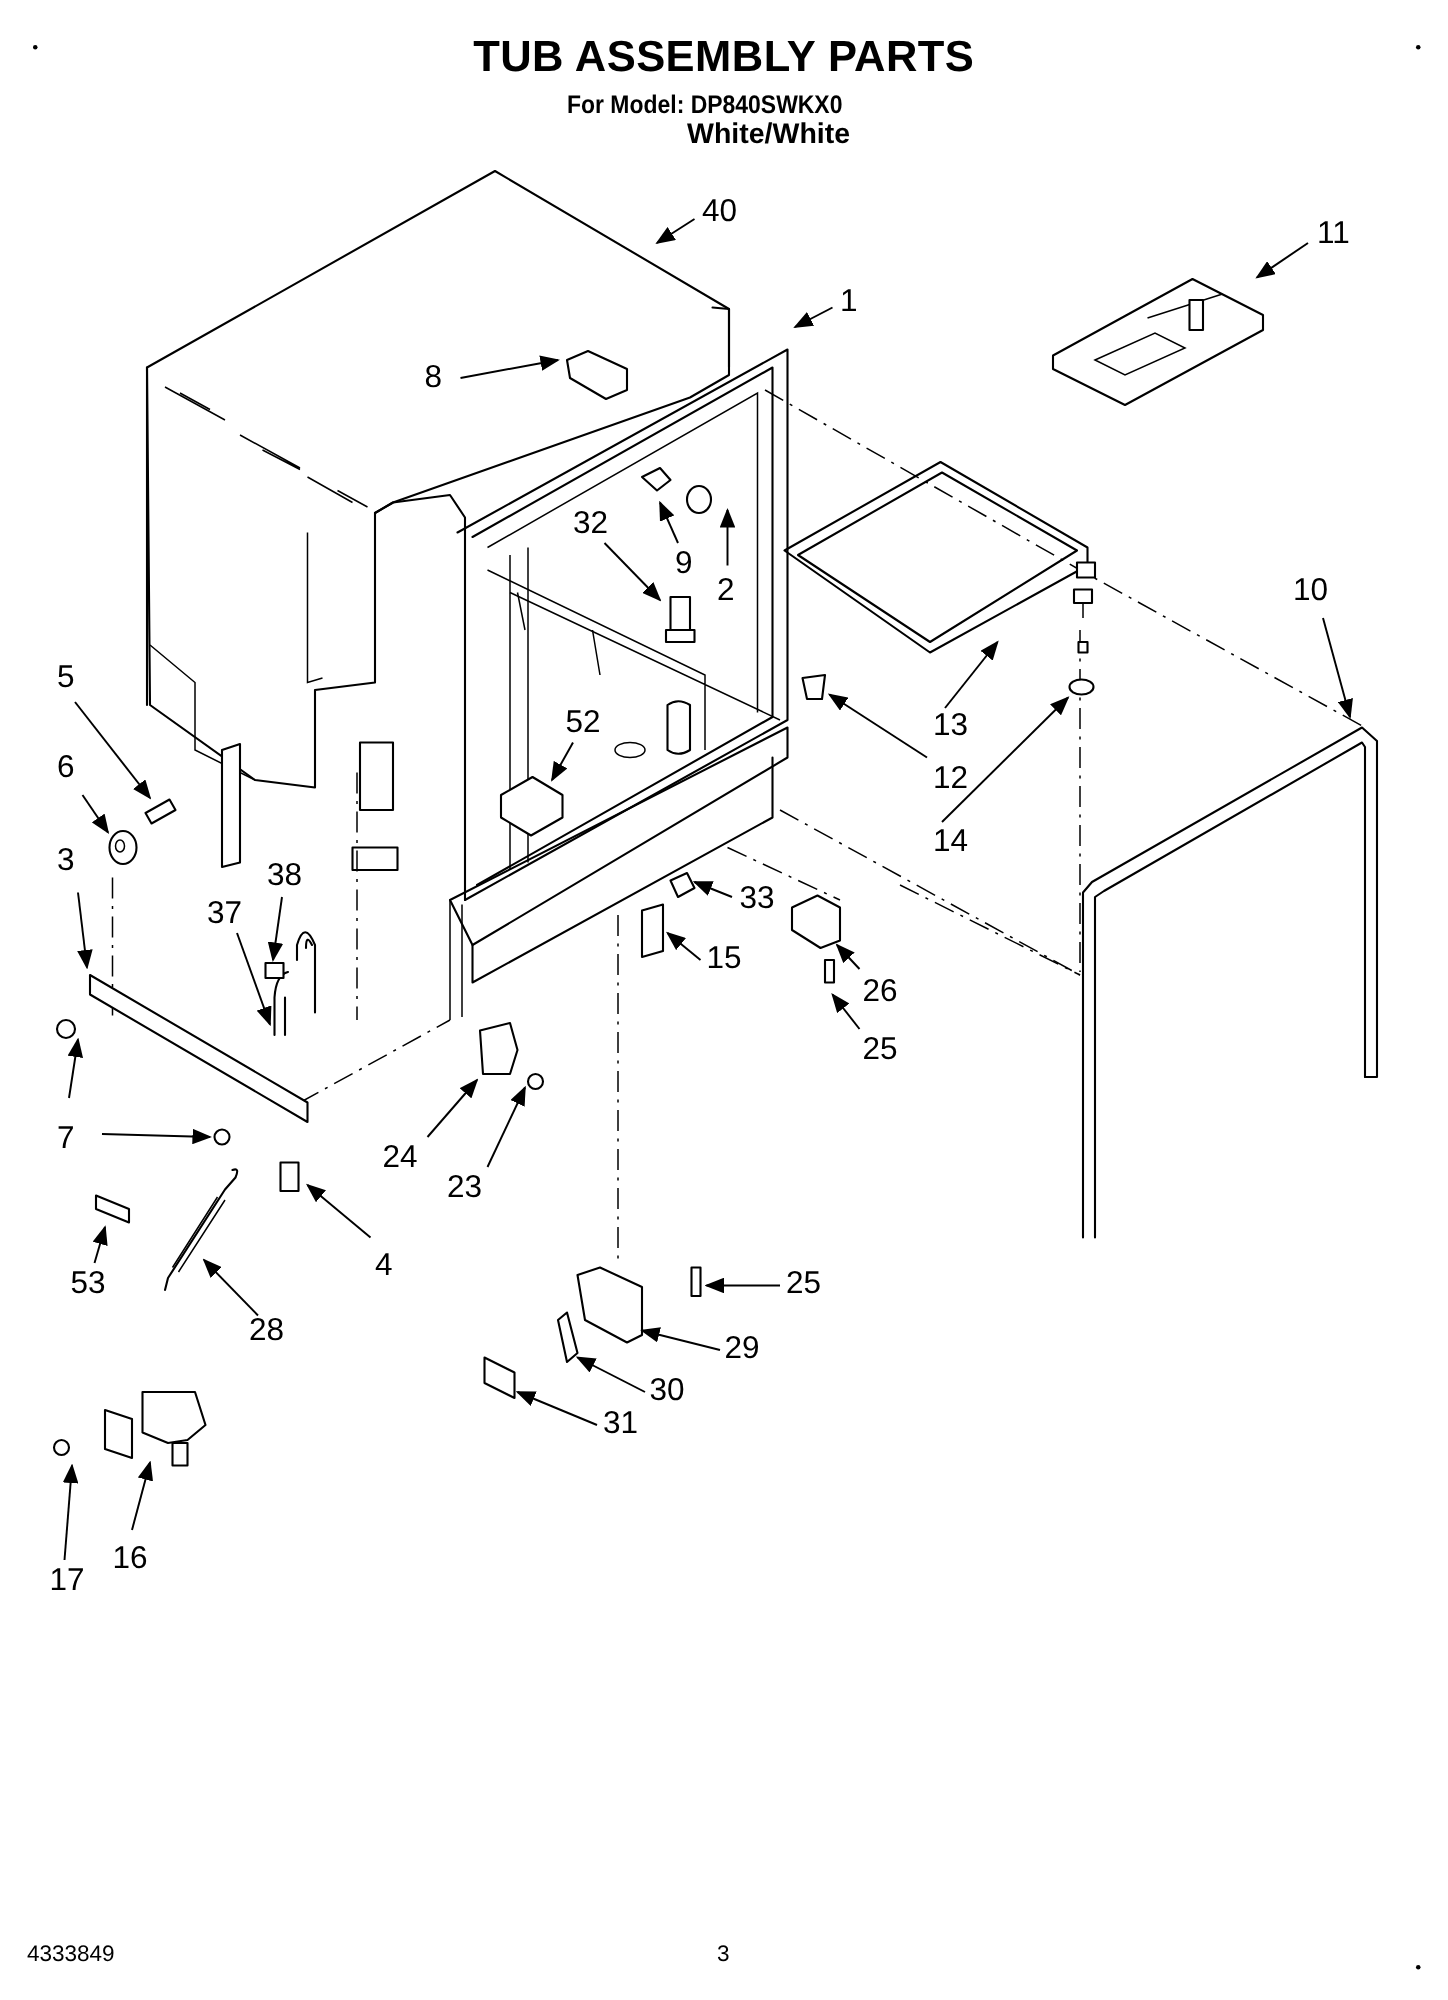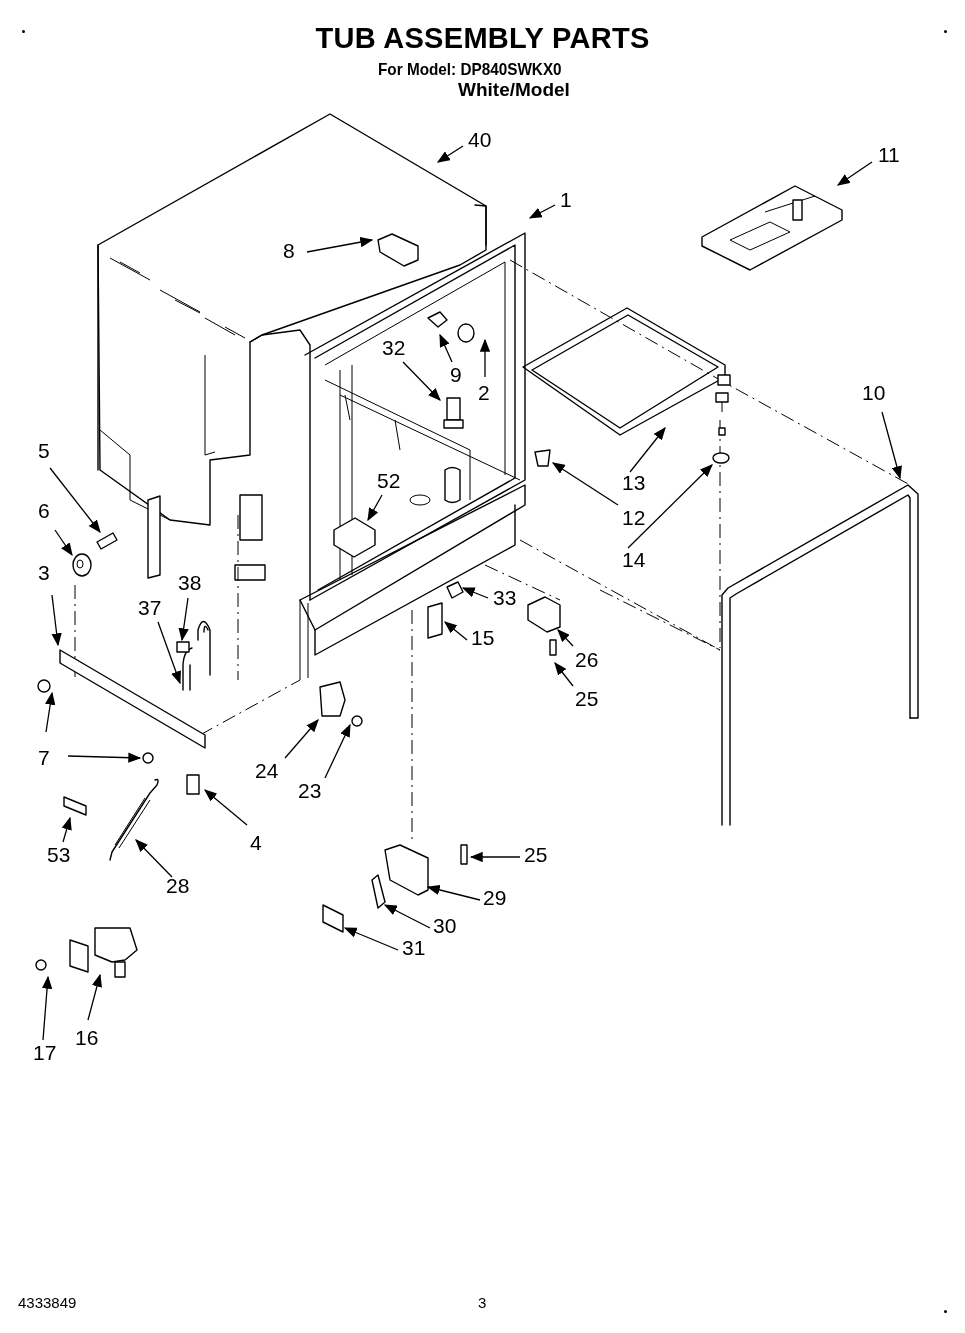--- a/index.html
+++ b/index.html
@@ -16,21 +16,21 @@
   svg .dash { fill:none; stroke:#000; stroke-width:1; stroke-dasharray:14 5 2 5; }
   svg .fillw { fill:#fff; stroke:#000; stroke-width:1.4; stroke-linejoin:round; }
   svg .callout-label { font-family:"Liberation Sans", sans-serif; font-size:21px; fill:#000; }
   svg .leader { stroke:#000; stroke-width:1.3; fill:none; }
 </style>
 </head>
 <body>
 
 <div class="title">TUB ASSEMBLY PARTS</div>
 <div class="model">For Model: DP840SWKX0</div>
-<div class="color">White/Model</div>
+<div class="color">White/White</div>
 
 <div class="dot" style="left:22px;top:30px"></div>
 <div class="dot" style="left:944px;top:30px"></div>
 <div class="dot" style="left:944px;top:1310px"></div>
 
 <svg id="diagram" width="965" height="1333" viewBox="0 0 965 1333">
 
   <g>
     <path class="fillw" d="M98,245 L330,114 L486,206 L486,250 L460,265 L262,335 L250,342 L250,455 L210,460 L210,525 L170,520 L100,470 Z"></path>
     <path class="ln" d="M98,245 L98,470"></path>

